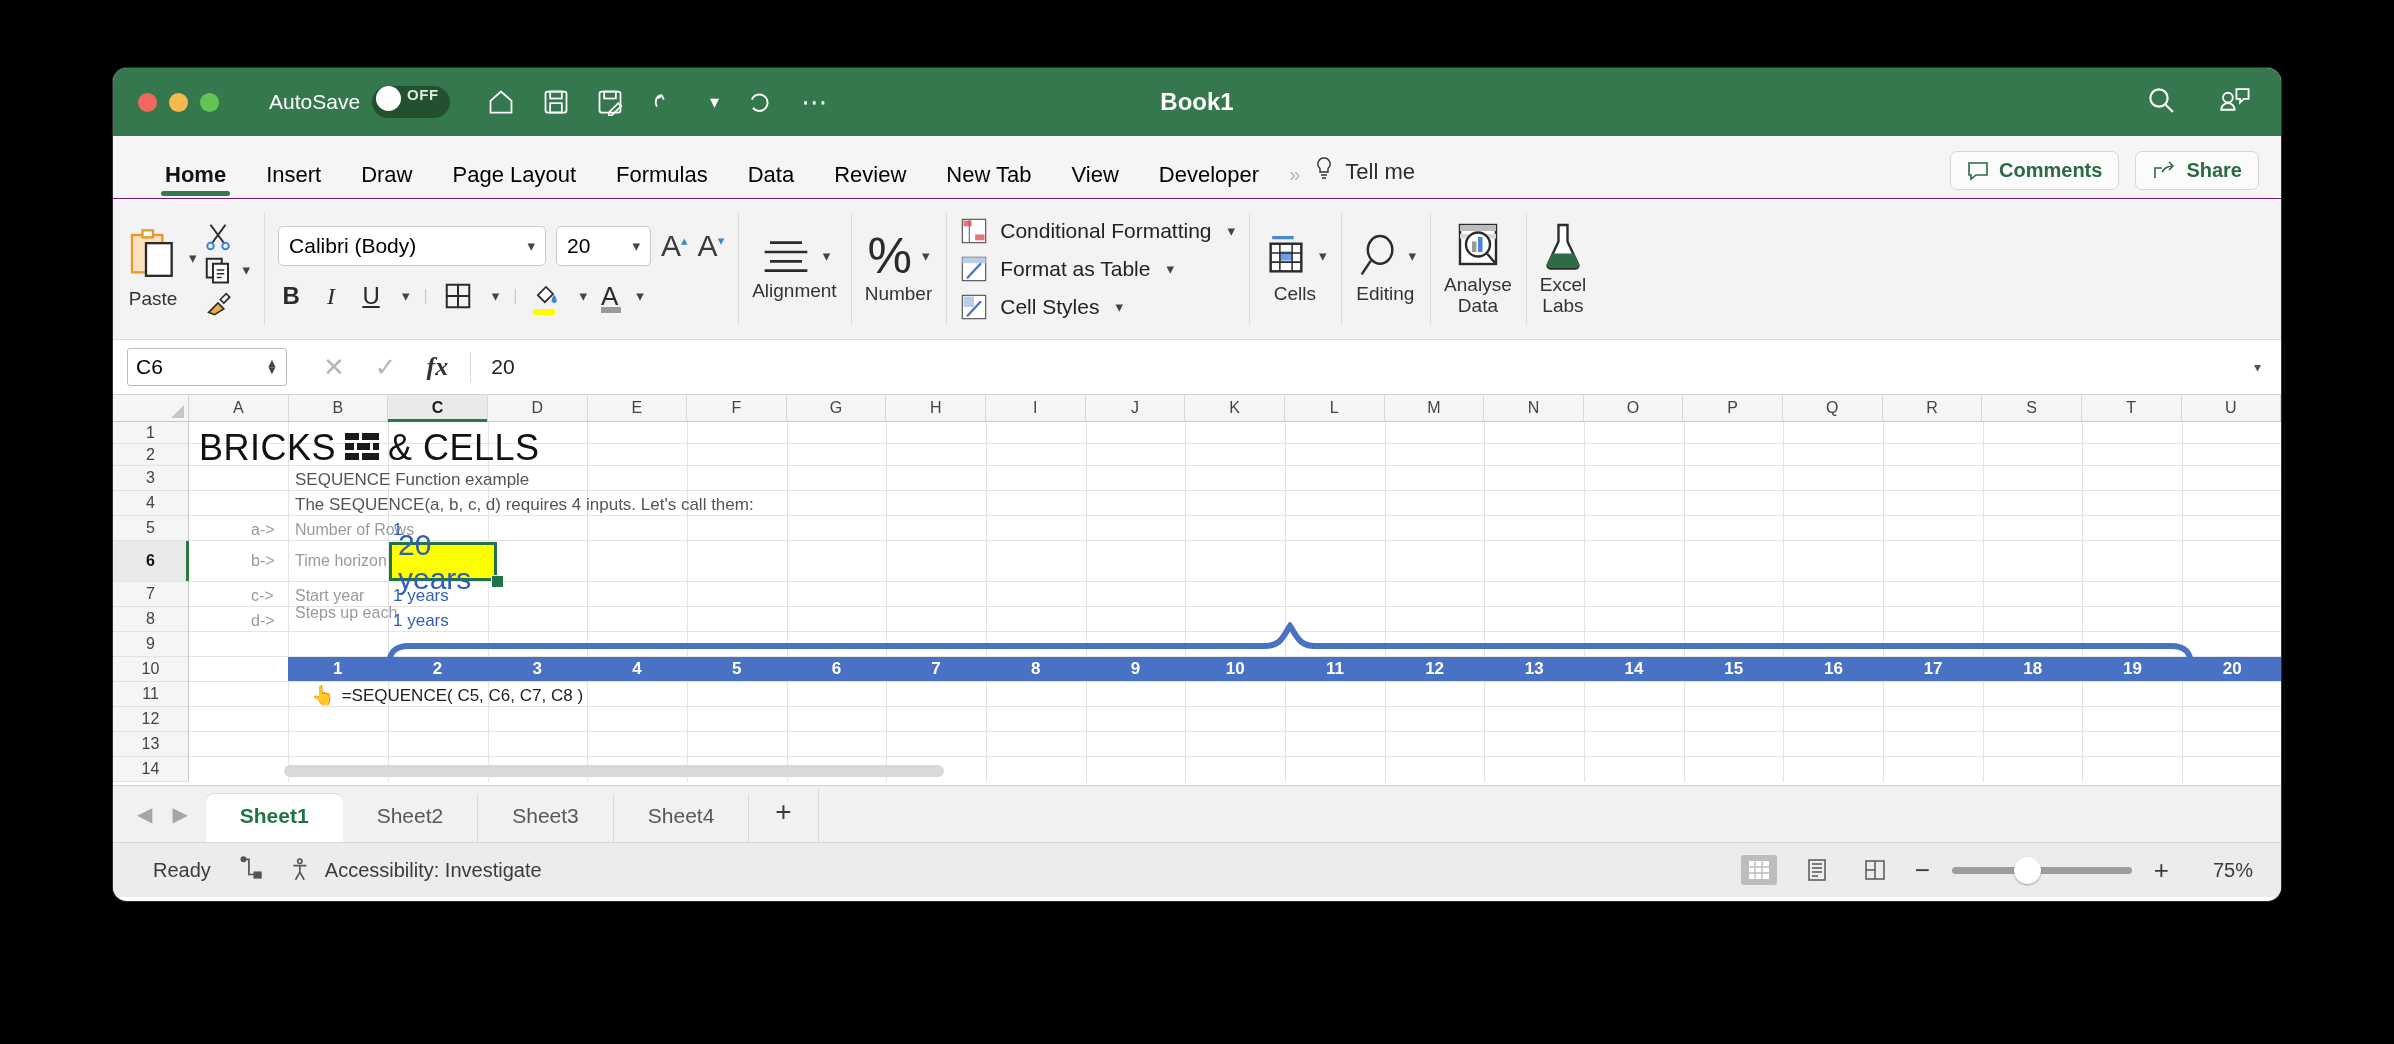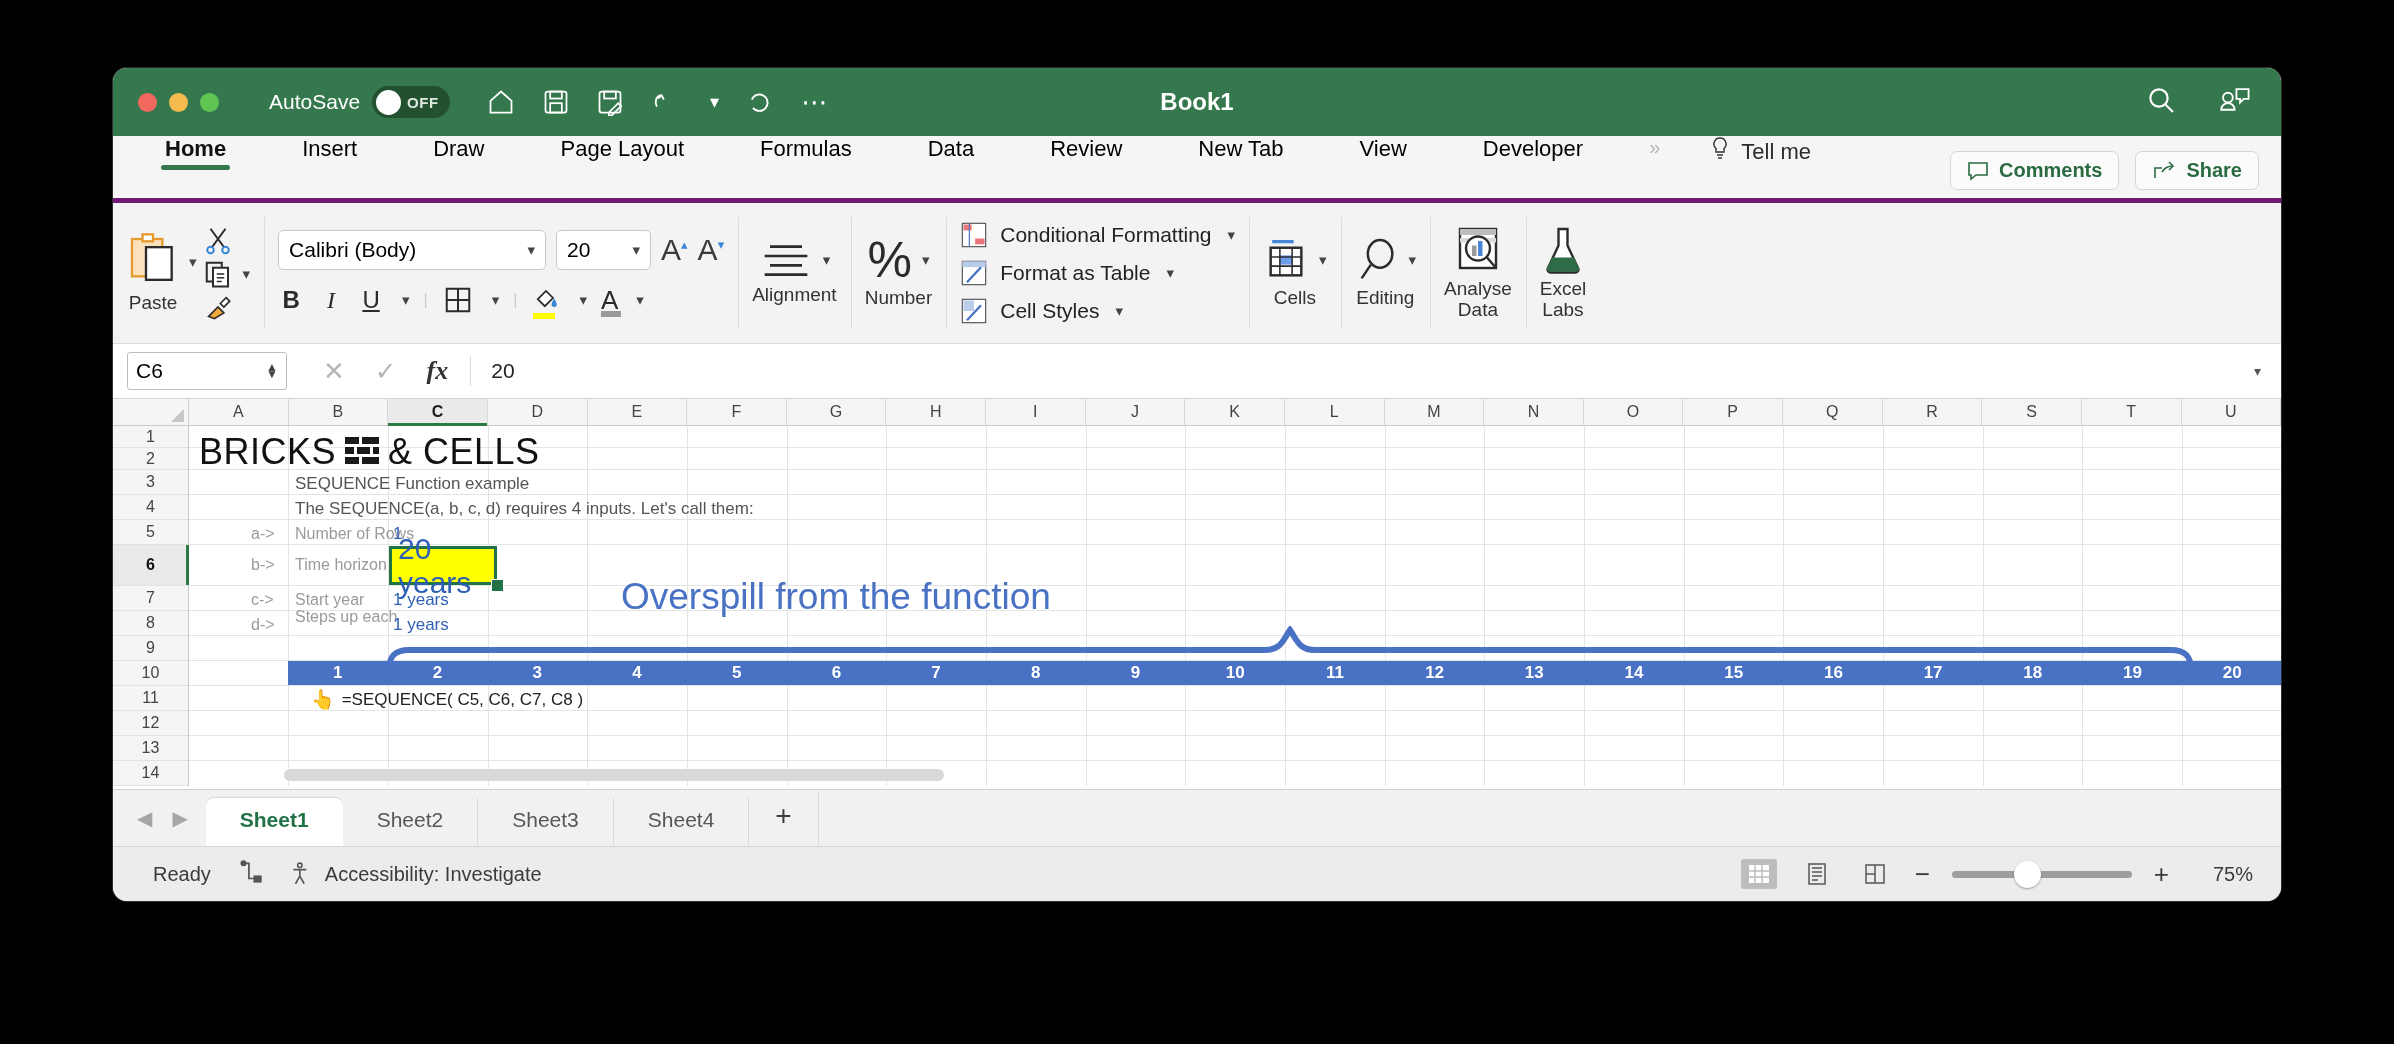--- a/index.html
+++ b/index.html
@@ -8,30 +8,30 @@
 
   
   .titlebar{height:68px;background:#35784d;display:flex;align-items:center;position:relative;}
   .lights{display:flex;gap:12px;margin-left:25px;}
   .light{width:19px;height:19px;border-radius:50%;}
   .l-red{background:#f2685f;}
   .l-yellow{background:#f6bb4f;}
   .l-green{background:#61c554;}
   .autosave-wrap{display:flex;align-items:center;margin-left:50px;gap:12px;}
   .autosave-label{color:#fff;font-size:21px;}
-  .toggle{width:78px;height:32px;border-radius:16px;background:#23512f;display:flex;align-items:center;padding:0 4px;box-sizing:border-box;}
+  .toggle{width:78px;height:32px;border-radius:16px;background:#23512f;display:flex;align-items:flex-start;padding:0 4px;box-sizing:border-box;}
   .knob{width:25px;height:25px;border-radius:50%;background:#fff;}
   .toggle-text{color:#dfe9e1;font-size:15px;font-weight:bold;margin-left:6px;letter-spacing:.5px;}
   .qat{display:flex;align-items:center;gap:26px;margin-left:36px;}
   .qat svg{display:block;}
   .win-title{position:absolute;left:0;right:0;text-align:center;color:#fff;font-size:24px;font-weight:bold;pointer-events:none;}
   .tb-right{position:absolute;right:30px;display:flex;align-items:center;gap:40px;}
 
   
-  .ribbon-tabs{height:62px;background:#f5f5f5;display:flex;align-items:flex-start;padding-left:32px;border-bottom:5px solid #701a75;position:relative;gap:36px;}
+  .ribbon-tabs{height:62px;background:#f5f5f5;display:flex;align-items:flex-end;padding-left:32px;border-bottom:1px solid #701a75;position:relative;}
   .rtab{font-size:22px;color:#000000;padding:0 20px 10px 20px;position:relative;cursor:default;}
   .rtab.active{font-weight:bold;color:#111;}
   .rtab.active::after{content:"";position:absolute;left:16px;right:16px;bottom:2px;height:5px;border-radius:3px;background:#35784d;}
   .chev2{color:#b4b4b4;font-size:20px;padding:0 6px 12px 10px;letter-spacing:-3px;}
   .tellme{display:flex;align-items:center;gap:10px;padding-bottom:10px;margin-left:10px;font-size:22px;color:#2c2c2c;}
   .tabs-right{position:absolute;right:22px;bottom:8px;display:flex;gap:16px;}
   .pillbtn{display:flex;align-items:center;gap:10px;border:1px solid #d6d6d6;border-radius:7px;background:#fbfbfb;padding:7px 16px;color:#2a6b42;font-size:20px;font-weight:bold;}
 
   
   .ribbon{height:140px;background:#f3f3f3;display:flex;align-items:stretch;border-bottom:1px solid #dcdcdc;position:relative;}
@@ -544,21 +544,20 @@
         <div class="selhandle" style="left:302px;top:153px"></div>
 
         <div class="cell lbl-grey" style="left:62px;top:163px;height:21px">c-&gt;</div>
         <div class="cell lbl-grey" style="left:106px;top:163px;height:21px">Start year</div>
         <div class="cell val-blue" style="left:204px;top:163px;height:21px">1 years</div>
 
         <div class="cell lbl-grey" style="left:62px;top:188px;height:21px">d-&gt;</div>
         <div class="cell lbl-grey" style="left:106px;top:180px;height:21px">Steps up each</div>
         <div class="cell val-blue" style="left:204px;top:188px;height:21px">1 years</div>
 
-        <div class="annot" style="left:432px;top:150px">Overspill from the function</div>
         <svg class="brace" style="left:196px;top:200px" width="1810" height="48" viewBox="0 0 1810 48" fill="none">
           <path d="M4 44 C4 30 10 24 24 24 H880 C896 24 898 14 905 4 C912 14 914 24 930 24 H1786 C1800 24 1806 30 1806 44" stroke="#4a72c4" stroke-width="6" stroke-linecap="round"></path>
         </svg>
 
         <div class="spillrow" style="left:99px;top:235px;width:1994px;height:24px">
           <span class="spillcell">1</span>
           <span class="spillcell">2</span>
           <span class="spillcell">3</span>
           <span class="spillcell">4</span>
           <span class="spillcell">5</span>

